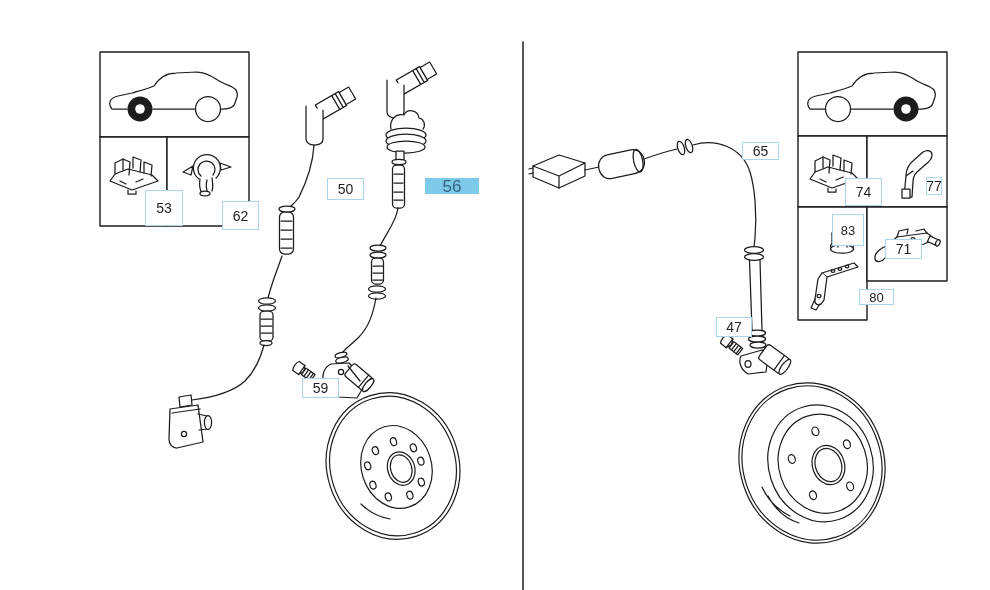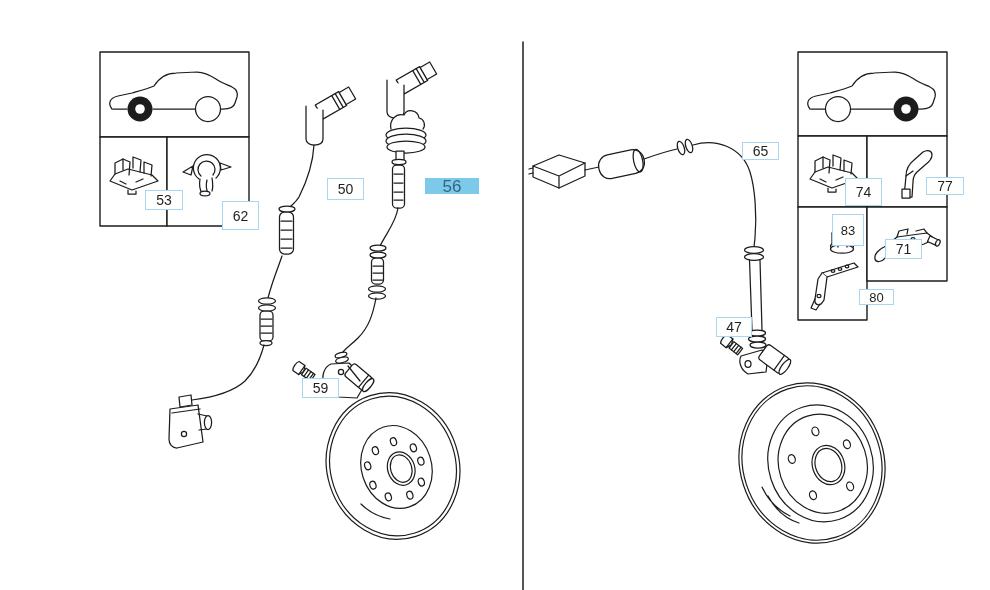--- a/index.html
+++ b/index.html
@@ -250,27 +250,27 @@
       <path d="M886,246 C879,249 874,254 875,259 C876,263 882,262 885,258 L889,252" fill="#fff"></path>
       <g transform="translate(930,236) rotate(25)">
         <rect x="0" y="0" width="10" height="6" fill="#fff"></rect>
         <ellipse cx="10" cy="3" rx="2" ry="3.4" fill="#fff"></ellipse>
       </g>
     </g>
   </g>
 </svg>
 
 <div>
-  <div class="part-label" style="left:116px;top:190px;width:38px;height:20px">53</div>
+  <div class="part-label" style="left:116px;top:190px;width:38px;height:36px">53</div>
   <div class="part-label" style="left:193px;top:201px;width:37px;height:29px">62</div>
   <div class="part-label" style="left:298px;top:178px;width:37px;height:22px">50</div>
   <div class="part-label highlight" style="left:396px;top:178px;width:54px;height:16px">56</div>
   <div class="part-label" style="left:273px;top:378px;width:37px;height:20px">59</div>
   <div class="part-label" style="left:713px;top:142px;width:37px;height:18px">65</div>
   <div class="part-label" style="left:687px;top:317px;width:36px;height:20px">47</div>
   <div class="part-label" style="left:816px;top:178px;width:37px;height:28px">74</div>
-  <div class="part-label" style="left:897px;top:177px;width:38px;height:18px">77</div>
+  <div class="part-label" style="left:897px;top:177px;width:16px;height:18px">77</div>
   <div class="part-label" style="left:803px;top:214px;width:32px;height:32px;font-size:13px">83</div>
   <div class="part-label" style="left:856px;top:239px;width:37px;height:20px">71</div>
   <div class="part-label" style="left:830px;top:289px;width:35px;height:16px;font-size:13px">80</div>
 </div>
 
 </div>
 
 </body></html>

